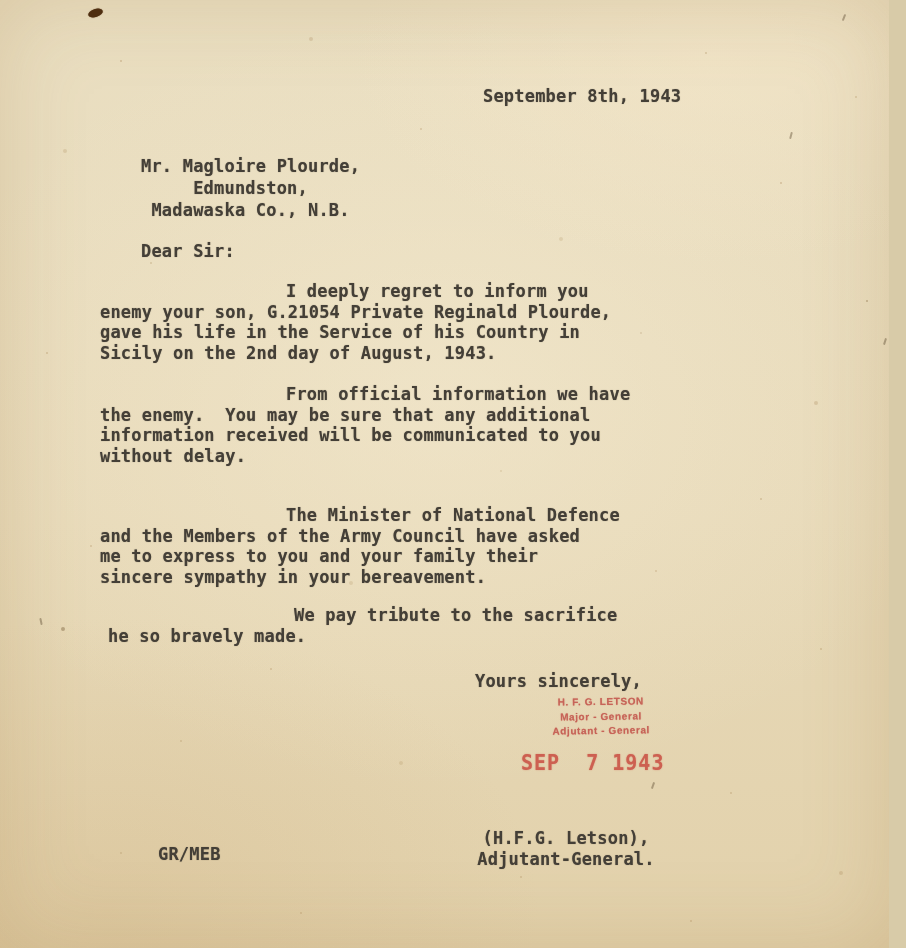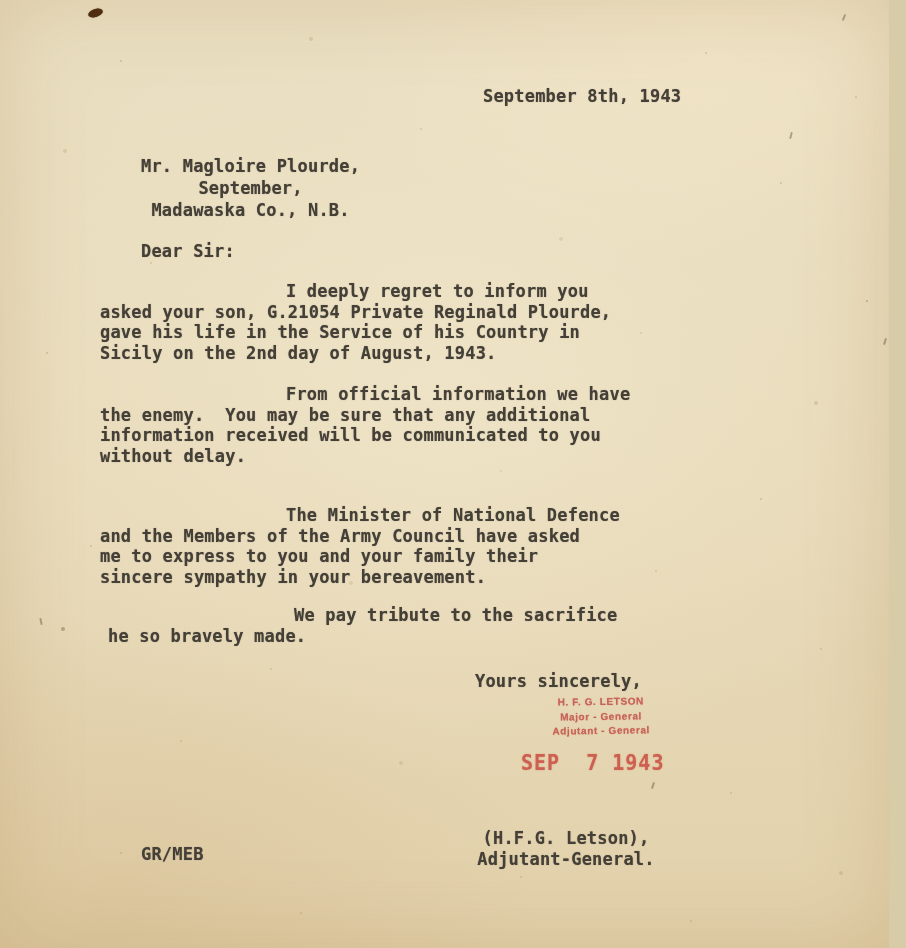--- a/index.html
+++ b/index.html
@@ -34,21 +34,21 @@
 
   .date-line   { position: absolute; left: 483px; top: 86px;  }
   .address     { position: absolute; left: 141px; top: 155px; }
   .address .tline { line-height: 22px; text-align: center; }
   .salutation  { position: absolute; left: 141px; top: 241px; }
   .para-1      { position: absolute; left: 100px; top: 281px; }
   .para-2      { position: absolute; left: 100px; top: 384px; }
   .para-3      { position: absolute; left: 100px; top: 505px; }
   .para-4      { position: absolute; left: 100px; top: 605px; margin-left: 8px; }
   .closing     { position: absolute; left: 475px; top: 671px; }
-  .reference   { position: absolute; left: 141px; top: 844px; }
+  .reference   { position: absolute; left: 158px; top: 844px; }
 
   
   .sig-stamp {
     position: absolute; left: 528px; top: 695px; width: 146px;
     text-align: center;
     font-family: "Liberation Sans", sans-serif;
     font-size: 10px; font-weight: bold;
     letter-spacing: .6px; line-height: 14.5px;
     color: #c25048; opacity: .85;
     text-shadow: 0 0 1px rgba(194,80,72,.75);
@@ -120,29 +120,29 @@
   <div class="tick tick-1"></div>
   <div class="tick tick-2"></div>
   <div class="tick tick-3"></div>
   <div class="tick tick-4"></div>
   <div class="tick tick-5"></div>
 
   <div class="date-line tline">September 8th, 1943</div>
 
   <div class="address">
     <div class="tline">Mr. Magloire Plourde,</div>
-    <div class="tline">September,</div>
+    <div class="tline">Edmundston,</div>
     <div class="tline">Madawaska Co., N.B.</div>
   </div>
 
   <div class="salutation tline">Dear Sir:</div>
 
   <div class="para-1">
     <div class="tline indent">I deeply regret to inform you</div>
-    <div class="tline">asked your son, G.21054 Private Reginald Plourde,</div>
+    <div class="tline">enemy your son, G.21054 Private Reginald Plourde,</div>
     <div class="tline">gave his life in the Service of his Country in</div>
     <div class="tline">Sicily on the 2nd day of August, 1943.</div>
   </div>
 
   <div class="para-2">
     <div class="tline indent">From official information we have</div>
     <div class="tline">the enemy.  You may be sure that any additional</div>
     <div class="tline">information received will be communicated to you</div>
     <div class="tline">without delay.</div>
   </div>

